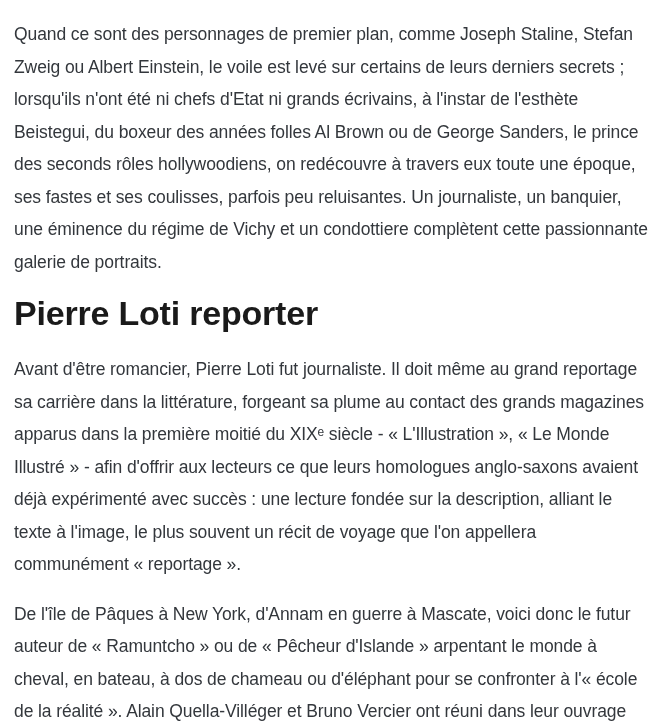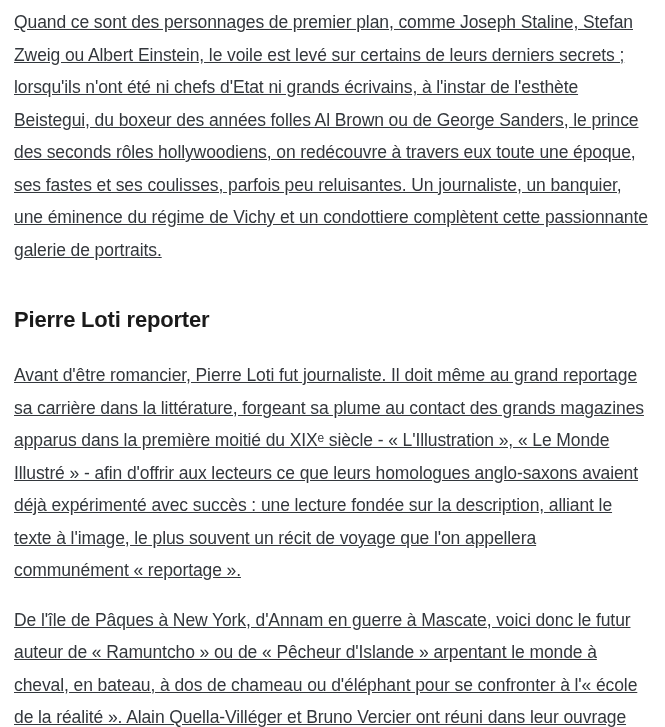--- a/index.html
+++ b/index.html
@@ -17,31 +17,30 @@
     font-family: "Liberation Sans", "DejaVu Sans", sans-serif;
     color: var(--body-text);
   }
   .article {
     padding: 6px 14px 10px 14px;
   }
   .article p {
     font-size: 17.5px;
     line-height: 32.5px;
     letter-spacing: -0.1px;
-    margin: 0 0 17px 0;
+    margin: 12px 0 17px 0;
     color: var(--body-text);
     text-align: left;
-    text-decoration: underline;
   }
   .article h2 {
-    font-size: 22px;
+    font-size: 34px;
     line-height: 31px;
     font-weight: 700;
     color: var(--heading-text);
-    margin: 38px 0 24px 0;
+    margin: 20px 0 24px 0;
     letter-spacing: -0.2px;
   }
 </style>
 </head>
 <body>
 
 <div class="article">
   <p>Quand ce sont des personnages de premier plan, comme Joseph Staline, Stefan Zweig ou Albert Einstein, le voile est levé sur certains de leurs derniers secrets&nbsp;; lorsqu'ils n'ont été ni chefs d'Etat ni grands écrivains, à l'instar de l'esthète Beistegui, du boxeur des années folles Al Brown ou de George Sanders, le prince des seconds rôles hollywoodiens, on redécouvre à travers eux toute une époque, ses fastes et ses coulisses, parfois peu reluisantes. Un journaliste, un banquier, une éminence du régime de Vichy et un condottiere complètent cette passionnante galerie de portraits.</p>
 
   <h2>Pierre Loti reporter</h2>

